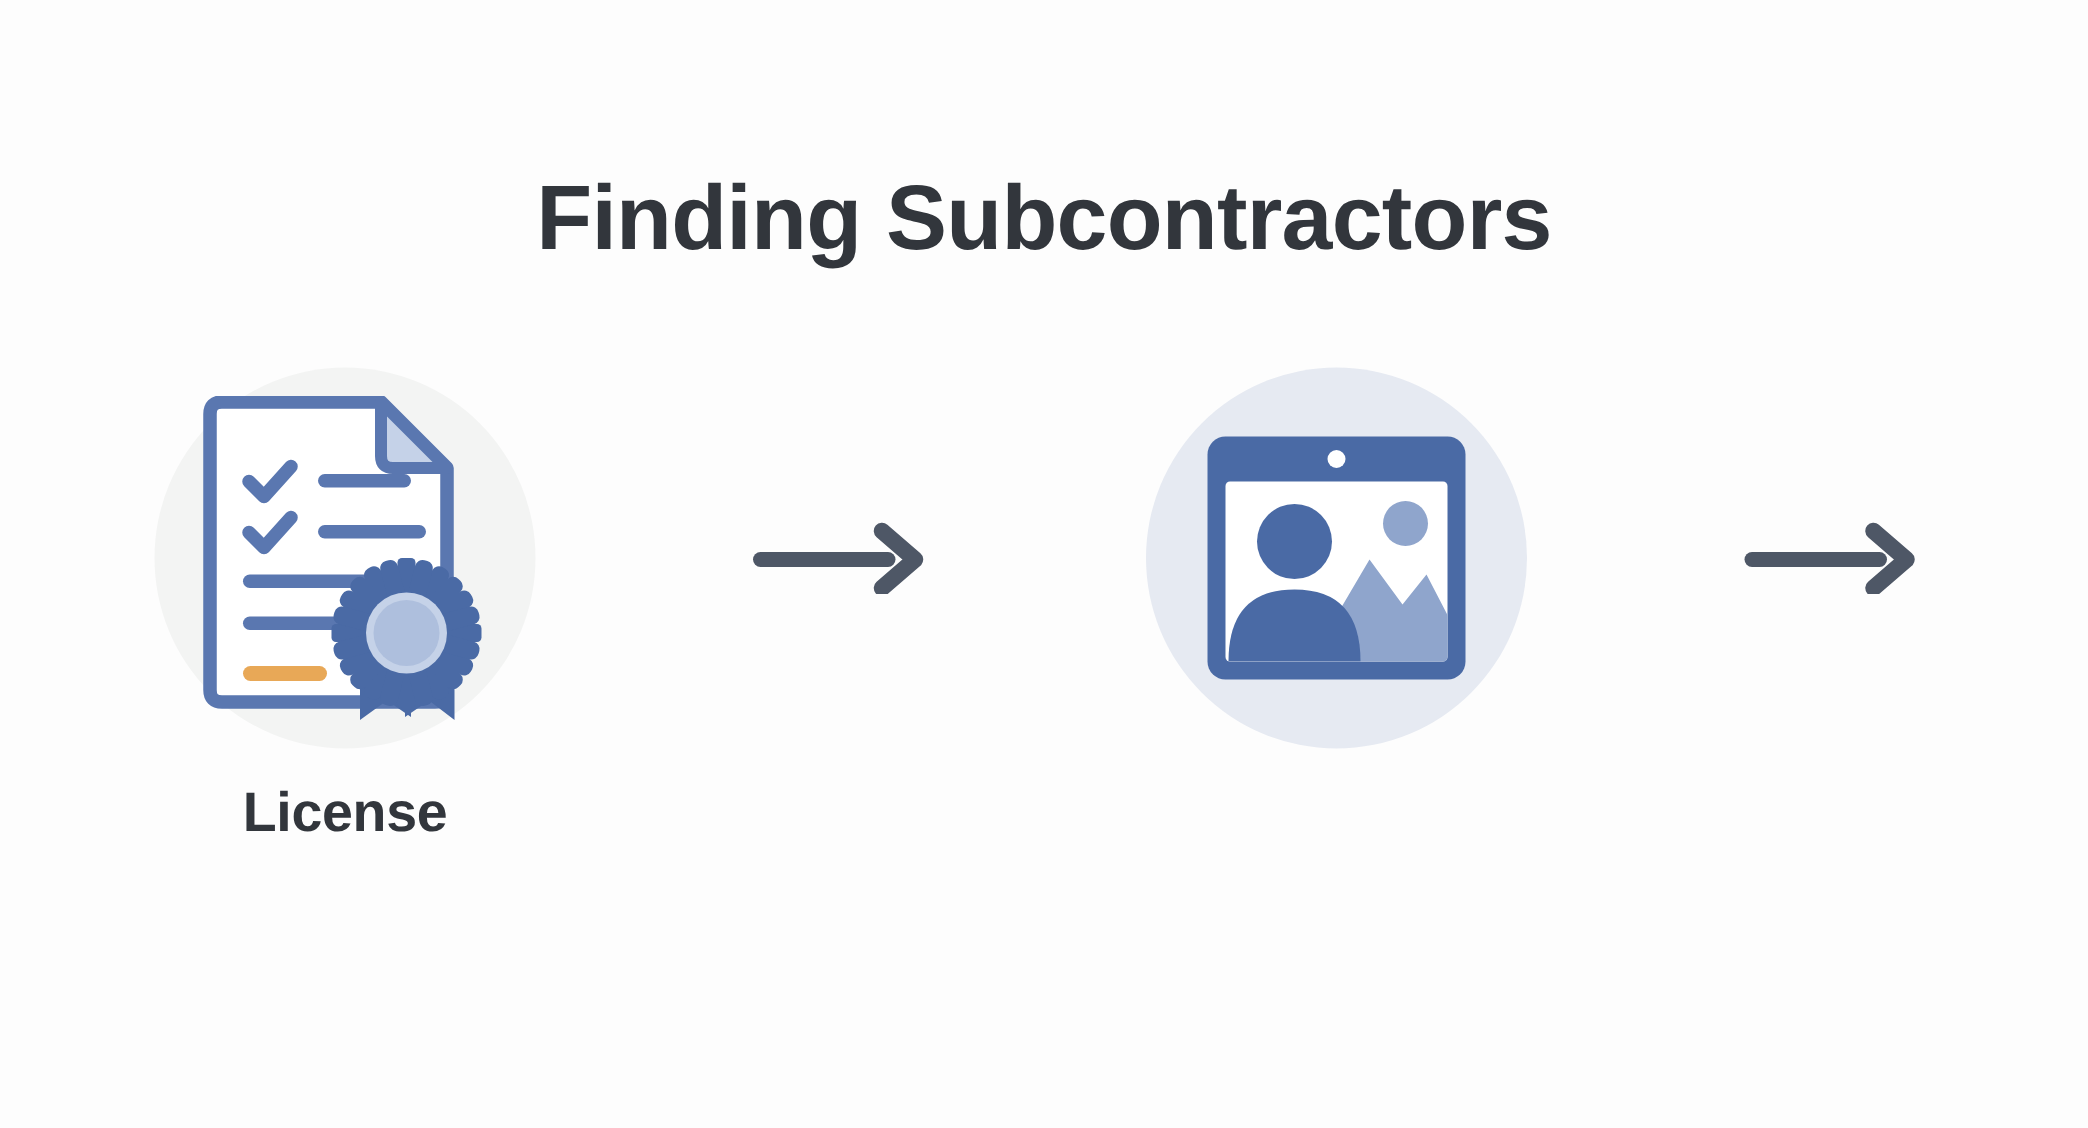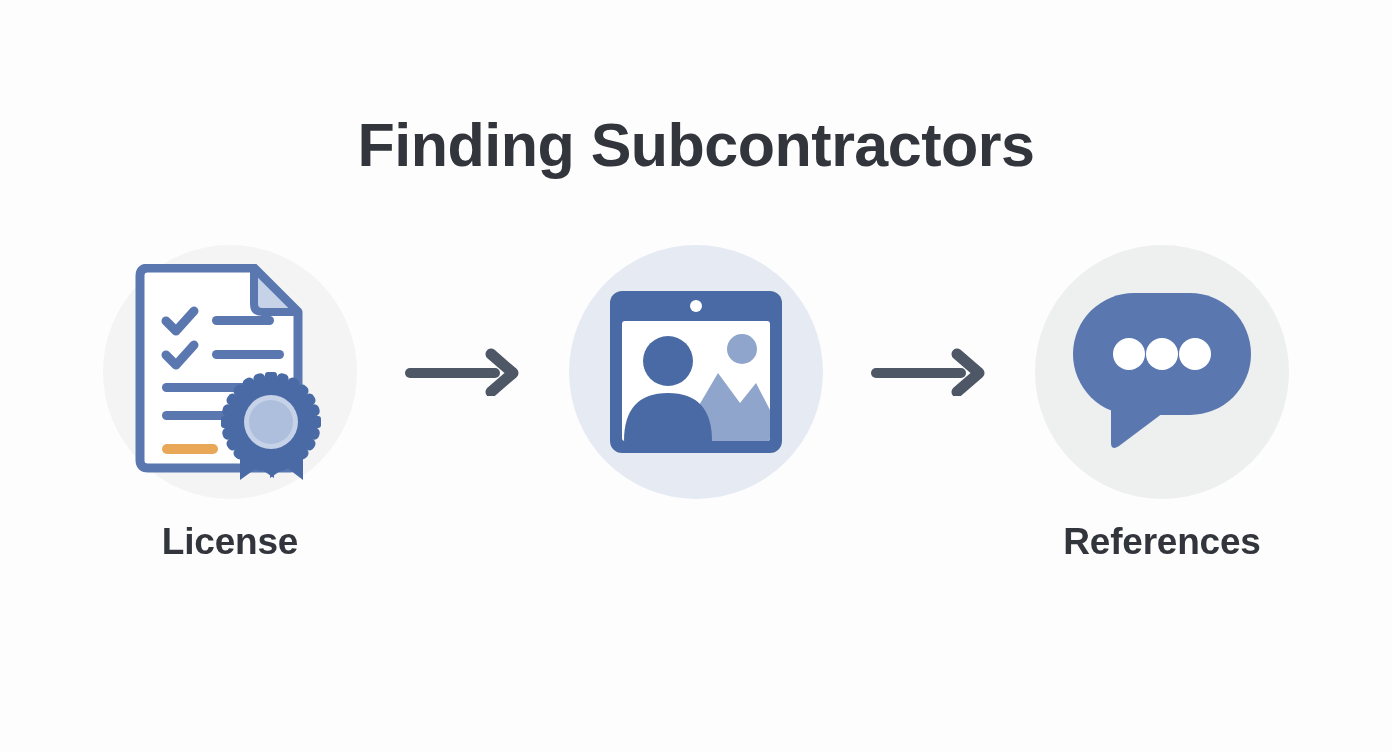--- a/index.html
+++ b/index.html
@@ -181,30 +181,15 @@
       </div>
     </div>
 
     <div class="arrow-wrap">
       <svg width="120" height="48" viewBox="0 0 120 48">
         <line x1="7" y1="25" x2="92" y2="25" stroke="#4e5766" stroke-width="10" stroke-linecap="round"></line>
         <path d="M88 6 L110 25 L88 44" fill="none" stroke="#4e5766" stroke-width="11" stroke-linecap="round" stroke-linejoin="round"></path>
       </svg>
     </div>
 
-    <div class="step">
-      <div class="step-circle" style="background:#eeefef;">
-        <svg class="icon-svg" width="190" height="166" viewBox="0 0 190 166">
-
-          <rect x="6" y="4" width="178" height="122" rx="61" fill="#5a77b0"></rect>
-
-          <path d="M44 96 L44 154 Q44 162 52 157 L104 118 Z" fill="#5a77b0"></path>
-
-          <circle cx="62" cy="65" r="16" fill="#ffffff"></circle>
-          <circle cx="95" cy="65" r="16" fill="#ffffff"></circle>
-          <circle cx="128" cy="65" r="16" fill="#ffffff"></circle>
-        </svg>
-      </div>
-      <div class="step-label">References</div>
-    </div>
 
   </div>
 </div>
 
 </body></html>

